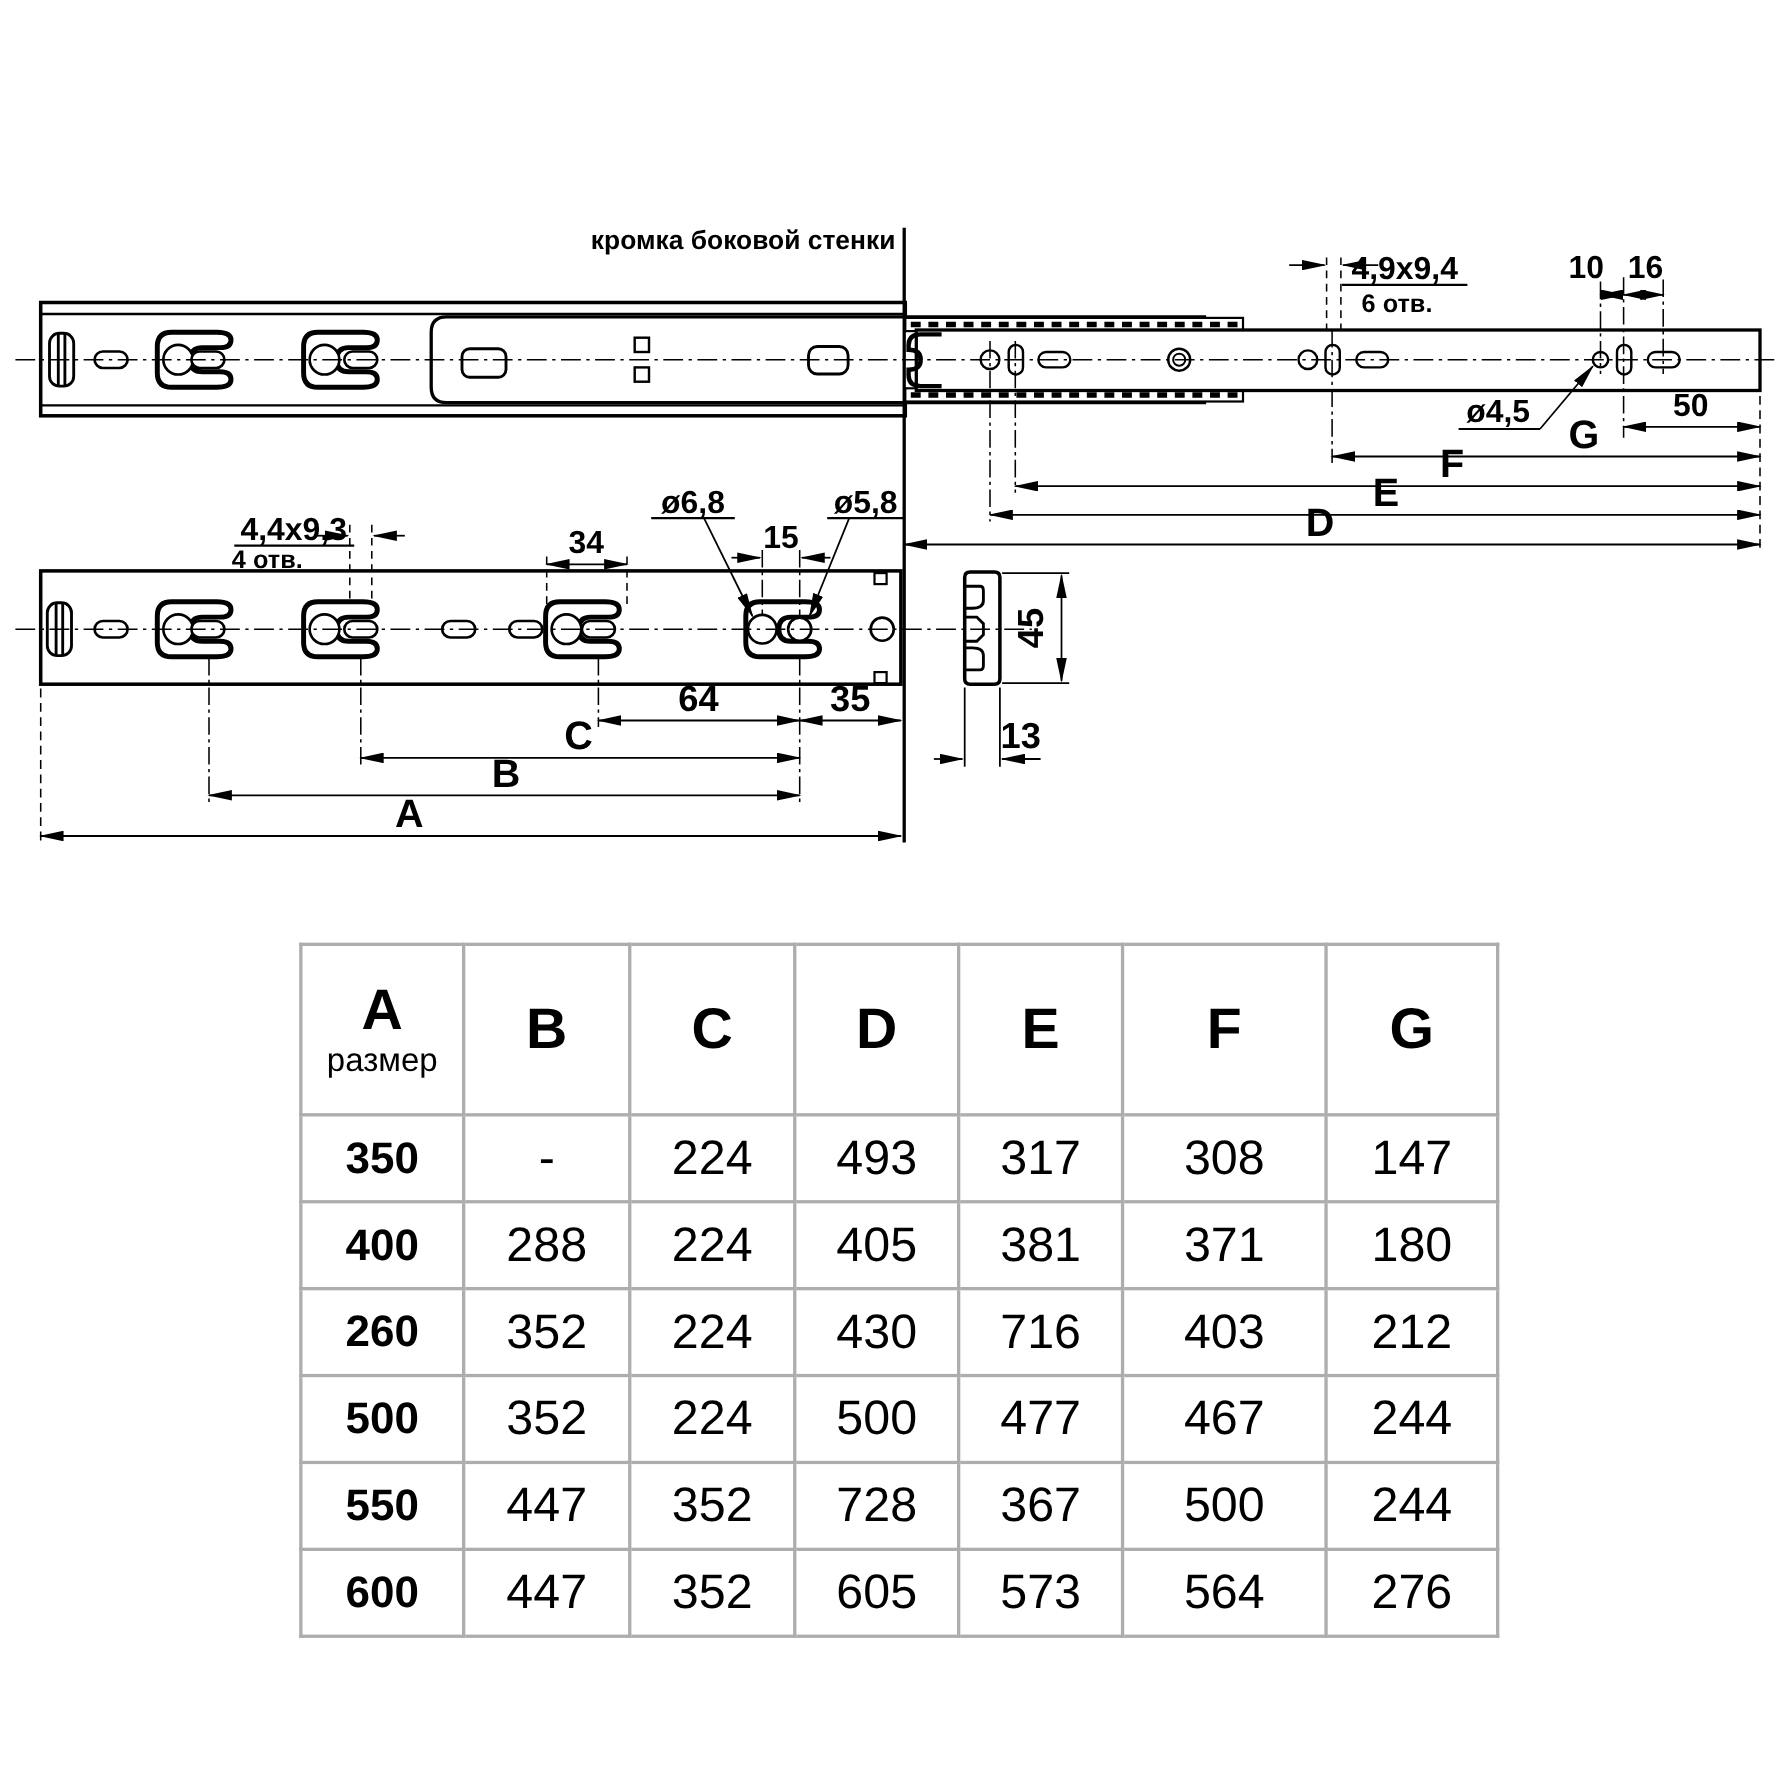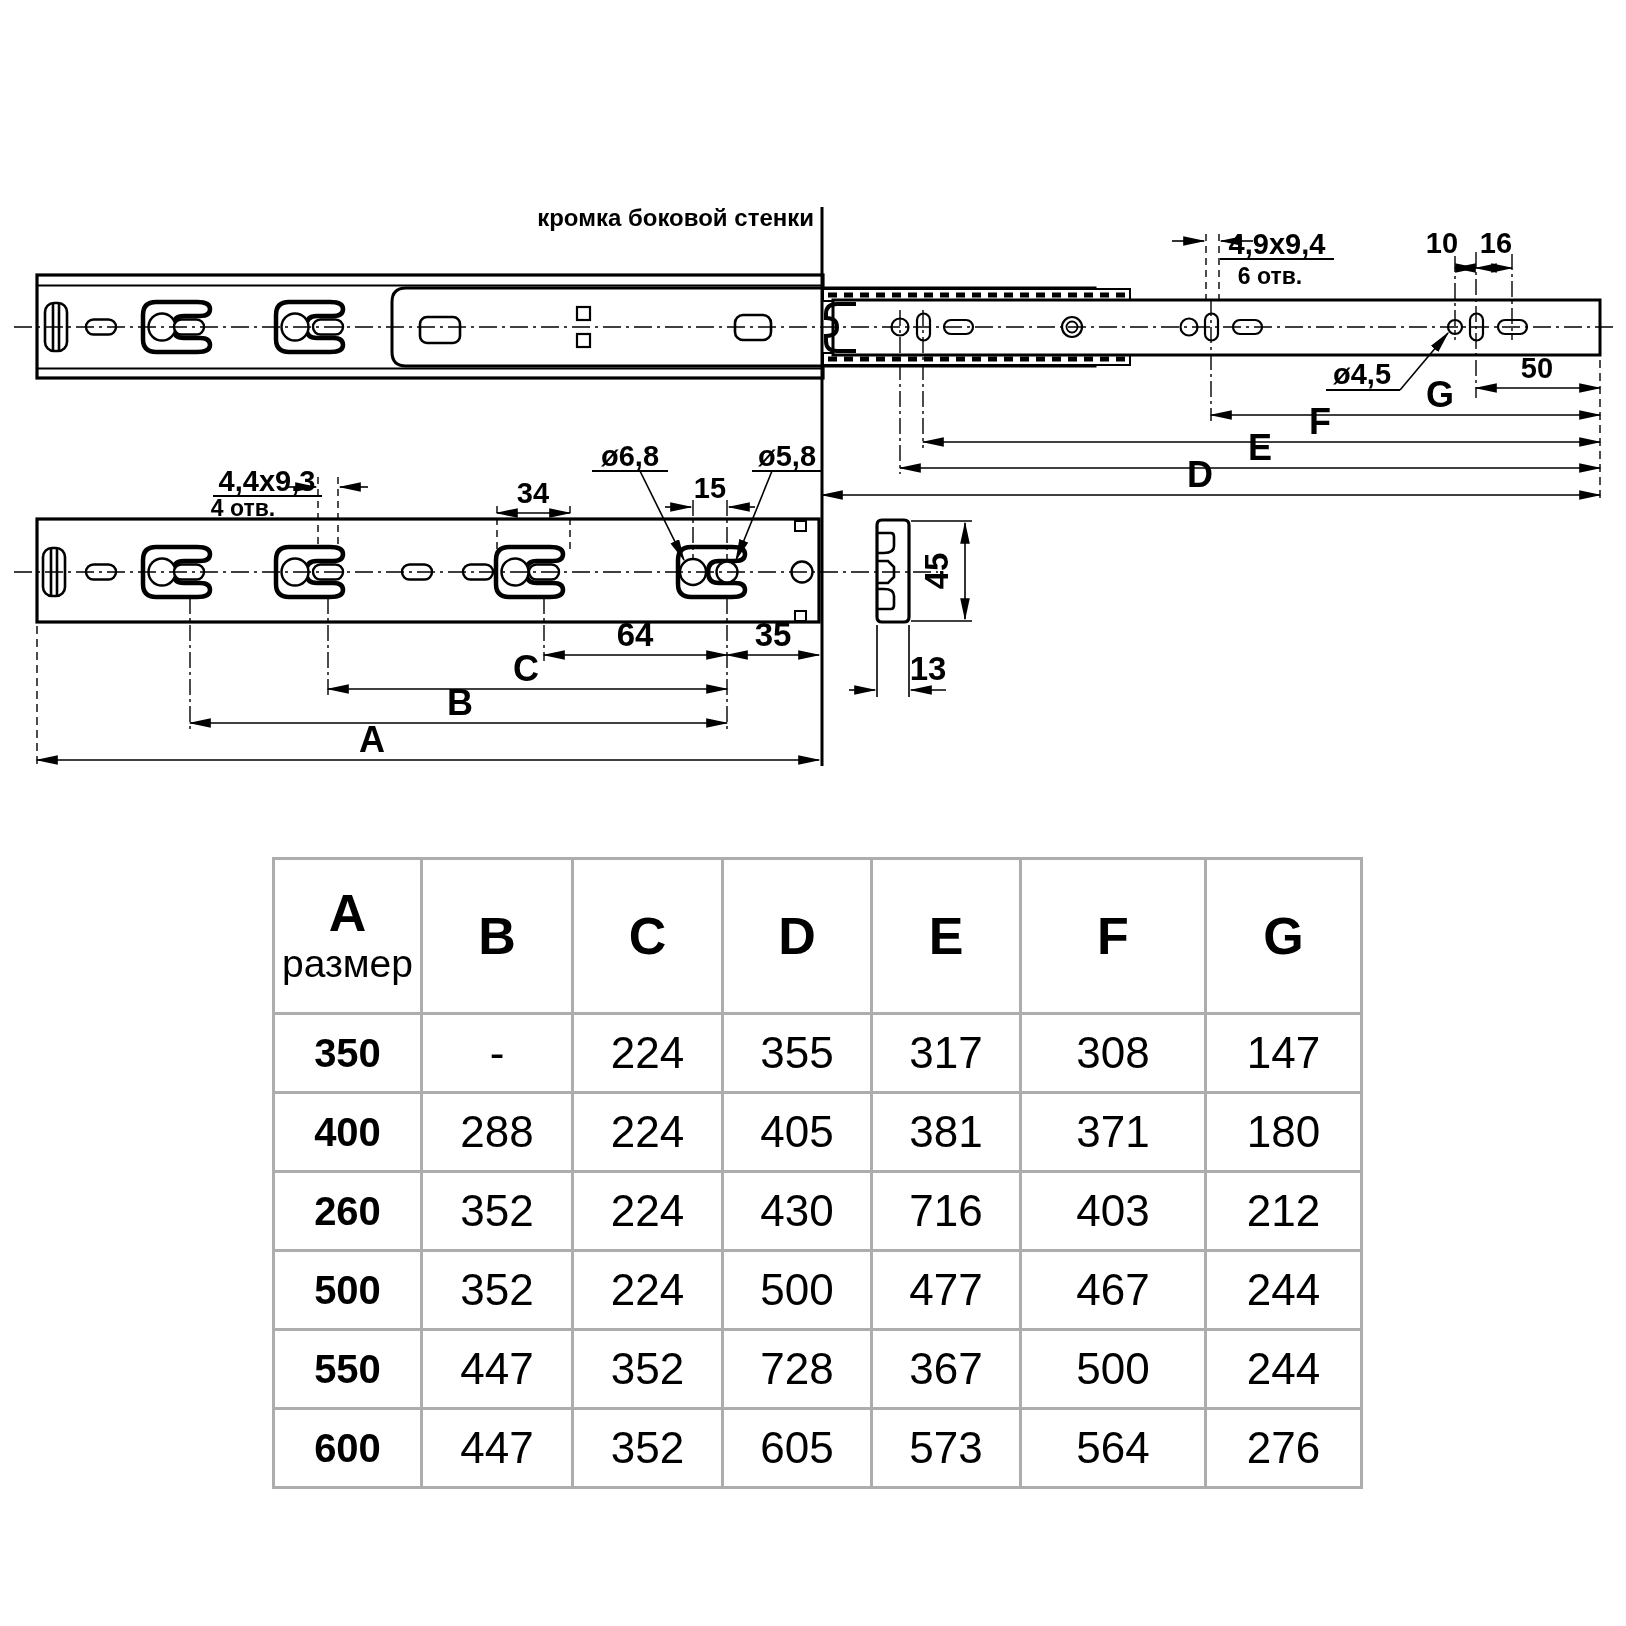--- a/index.html
+++ b/index.html
@@ -12,21 +12,21 @@
   .edgelabel{font-size:24px;font-weight:bold;}
 
   .table-wrap{position:absolute;left:272px;top:857px;width:1088px;}
   table.dim{border-collapse:collapse;table-layout:fixed;width:1088px;}
   table.dim th,table.dim td{border:3px solid #adadad;text-align:center;vertical-align:middle;
       padding:0;background:#fff;color:#000;}
   table.dim th{height:152px;font-weight:bold;}
   table.dim td{height:76px;font-size:44px;font-weight:normal;}
   table.dim td.acol{font-weight:bold;font-size:40px;}
   .hletter{font-size:52px;font-weight:bold;line-height:1.0;display:block;}
-  .hsub{font-size:39px;font-weight:normal;line-height:1.1;display:block;margin-top:4px;}
+  .hsub{font-size:30px;font-weight:normal;line-height:1.1;display:block;margin-top:4px;}
   .c-a{width:148px}.c-b{width:151px}.c-c{width:150px}.c-d{width:149px}
   .c-e{width:149px}.c-f{width:185px}.c-g{width:156px}
 </style>
 </head>
 <body>
 
 <div class="page">
 
 <svg width="1626" height="820" viewBox="0 0 1626 820">
   <defs>
@@ -252,21 +252,21 @@
         <th>
               <span class="hletter">G</span>
             </th>
       </tr>
     </thead>
     <tbody>
       <tr>
         <td class="acol">350</td>
         <td>-</td>
         <td>224</td>
-        <td>355</td>
+        <td>493</td>
         <td>317</td>
         <td>308</td>
         <td>147</td>
       </tr>
       <tr>
         <td class="acol">400</td>
         <td>288</td>
         <td>224</td>
         <td>405</td>
         <td>381</td>

